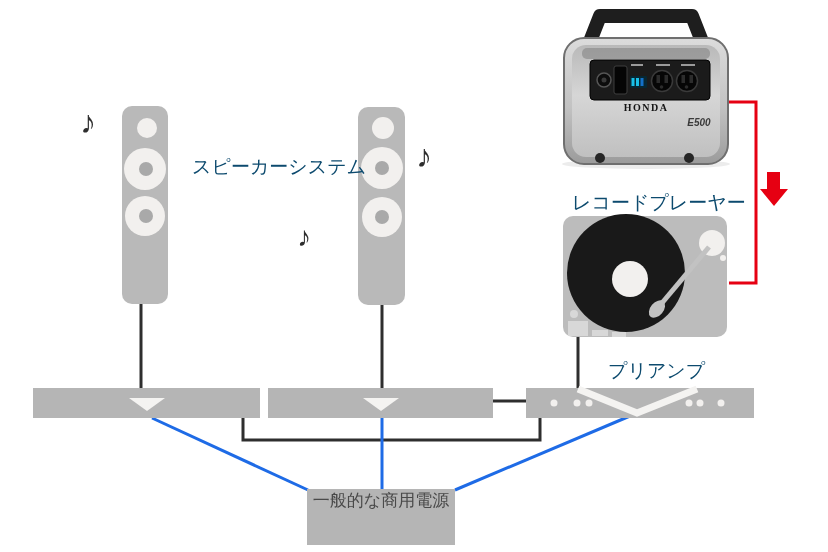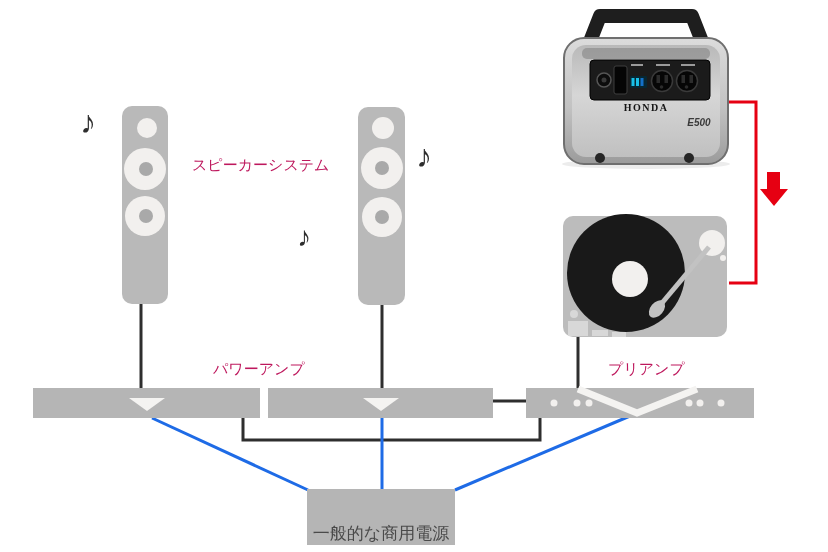--- a/index.html
+++ b/index.html
@@ -2,35 +2,35 @@
 <html><head>
 <meta charset="utf-8">
 <style>
   html,body{margin:0;padding:0;background:#fff;}
   #canvas{
     position:relative;width:828px;height:552px;background:#ffffff;overflow:hidden;
     font-family:"Liberation Sans","DejaVu Sans",sans-serif;
   }
   #art{position:absolute;left:0;top:0;}
   .lbl{
-    position:absolute;color:#be185d;font-size:15px;line-height:1.2;white-space:nowrap;
+    position:absolute;color:#0c4a6e;font-size:19px;line-height:1.2;white-space:nowrap;
   }
   .note{
     position:absolute;color:#2e2e2e;line-height:1;
   }
   .note.n1{left:80px;top:106px;font-size:32px;}
   .note.n2{left:297px;top:223px;font-size:28px;}
   .note.n3{left:416px;top:140px;font-size:32px;}
   .lbl.speaker{left:192px;top:156px;}
   .lbl.recplayer{left:572px;top:192px;}
   .lbl.poweramp{left:213px;top:360px;}
   .lbl.preamp{left:601px;top:360px;margin-left:7px;}
   #power-box{
     position:absolute;left:307px;top:489px;width:148px;height:56px;background:#b5b5b5;
-    display:flex;align-items:flex-end;justify-content:center;color:#4a4a4a;font-size:17px;
+    display:flex;align-items:flex-start;justify-content:center;color:#4a4a4a;font-size:17px;
   }
 </style>
 </head>
 <body>
 
 <div id="canvas">
 
   <svg id="art" width="828" height="552" viewBox="0 0 828 552">
     <defs>
       <linearGradient id="gbody" x1="0" y1="0" x2="0" y2="1">
@@ -157,20 +157,20 @@
       <circle cx="600" cy="158" r="5" fill="#262626"></circle>
       <circle cx="689" cy="158" r="5" fill="#262626"></circle>
     </g>
   </svg>
 
   <div class="note n1">♪</div>
   <div class="note n2">♪</div>
   <div class="note n3">♪</div>
 
   <div class="lbl speaker">スピーカーシステム</div>
-  <div class="lbl poweramp">パワーアンプ</div>
+  <div class="lbl recplayer">レコードプレーヤー</div>
   <div class="lbl preamp">プリアンプ</div>
 
   <div id="power-box">
     <span>一般的な商用電源</span>
   </div>
 
 </div>
 
 </body></html>

